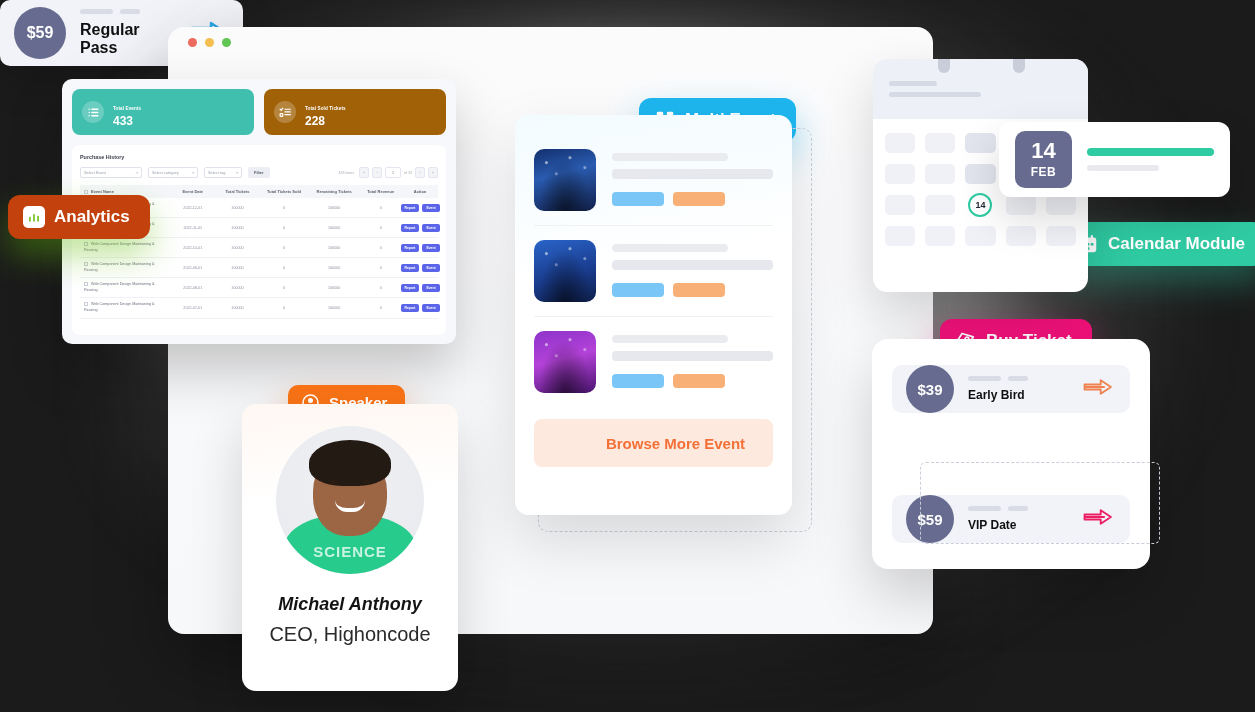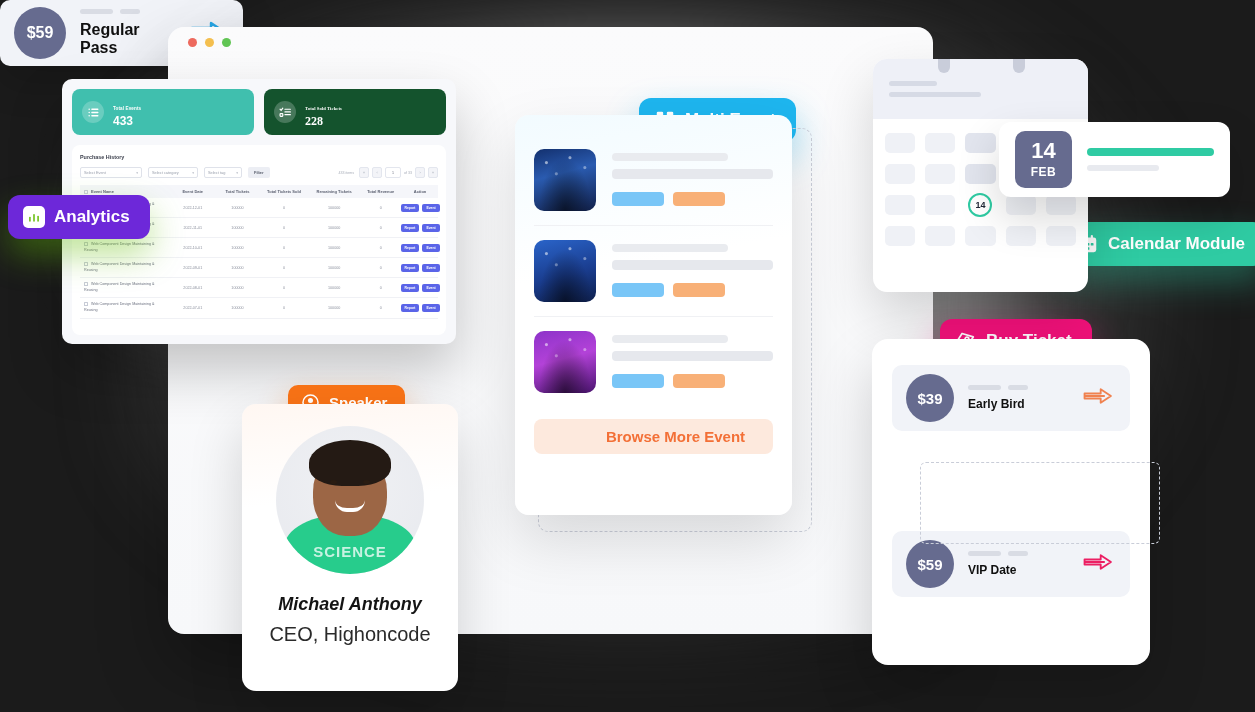--- a/index.html
+++ b/index.html
@@ -50,21 +50,21 @@
     overflow: hidden;
     padding: 10px;
   }
   .stat-row { display: flex; gap: 10px; }
   .stat {
     flex: 1; height: 46px; border-radius: 8px;
     display: flex; align-items: center; gap: 9px;
     padding: 0 10px; color: #fff;
   }
   .stat.teal { background: #40bfae; }
-  .stat.indigo { background: #14532d; font-family: Liberation Serif, serif; }
+  .stat.indigo { background: #a16207; }
   .stat.pink { background: #ec2a63; }
   .stat-ico {
     width: 22px; height: 22px; border-radius: 50%;
     background: rgba(255,255,255,.22);
     display: flex; align-items: center; justify-content: center;
     flex: none;
   }
   .stat-ico svg { width: 13px; height: 13px; }
   .stat-lbl { font-size: 4.6px; font-weight: 700; letter-spacing: .1px; line-height: 1.3; }
   .stat-val { font-size: 12px; font-weight: 700; line-height: 1.15; margin-top: 1px; }
@@ -114,21 +114,21 @@
     padding: 2px 4px; border-radius: 2px;
   }
 
   
   .pill {
     position: absolute; display: flex; align-items: center; gap: 9px;
     padding: 11px 20px 11px 15px; border-radius: 12px;
     color: #fff; font-size: 17px; font-weight: 700; white-space: nowrap;
   }
   .pill svg { width: 22px; height: 22px; flex: none; }
-  #pill-analytics { left: 8px; top: 195px; background: #6d28d9; box-shadow: 0 16px 34px rgba(100,188,7,.42); justify-content: flex-end; }
+  #pill-analytics { left: 8px; top: 195px; background: #c2410c; box-shadow: 0 16px 34px rgba(100,188,7,.42); justify-content: flex-end; }
   #pill-analytics .ico-sq { width: 22px; height: 22px; border-radius: 5px; background: #fff; display: flex; align-items: center; justify-content: center; }
   #pill-analytics .ico-sq svg { width: 14px; height: 14px; }
   #pill-multi { left: 639px; top: 98px; background: #1eb6ef; box-shadow: 0 16px 34px rgba(30,182,239,.40); }
   #pill-speaker { left: 288px; top: 385px; background: #f97316; box-shadow: 0 14px 30px rgba(249,115,22,.42); padding: 8px 18px 8px 13px; font-size: 15px; border-radius: 10px; }
   #pill-speaker svg { width: 19px; height: 19px; }
   #pill-calendar { left: 1062px; top: 222px; background: #2fcba3; box-shadow: 0 16px 34px rgba(47,203,163,.38); }
   #pill-buy { left: 940px; top: 319px; background: #f5127c; box-shadow: 0 16px 36px rgba(245,18,124,.45); }
 
   
   #multi-dash {
@@ -159,21 +159,21 @@
   }
   .ev-meta { flex: 1; padding-top: 4px; }
   .sk { background: #e6e8ed; border-radius: 4px; height: 8px; }
   .sk.s1 { width: 72%; background: #e9ebef; }
   .sk.s2 { width: 100%; margin-top: 8px; height: 10px; }
   .ev-btns { display: flex; gap: 9px; margin-top: 13px; }
   .ev-btns i { display: block; height: 14px; width: 52px; border-radius: 4px; }
   .ev-btns i.blue { background: #79c6f7; }
   .ev-btns i.orange { background: #f8b077; }
   #browse {
-    margin: 12px 0 0; height: 35px; border-radius: 8px; background: #fde9dd;
+    margin: 12px 0 0; height: 48px; border-radius: 8px; background: #fde9dd;
     display: flex; align-items: center; justify-content: center;
     color: #f37037; font-size: 15px; font-weight: 700; padding-left: 44px;
   }
 
   
   #speaker {
     left: 242px; top: 404px; width: 216px; height: 287px;
     border-radius: 14px;
     box-shadow: 0 24px 54px rgba(0,0,0,.16);
     background: linear-gradient(175deg,#fff7f2 0%, #ffffff 34%);
@@ -228,21 +228,21 @@
     color: #fff; display: flex; flex-direction: column; align-items: center; justify-content: center;
   }
   .date-sq .d { font-size: 22px; font-weight: 700; line-height: 1; }
   .date-sq .m { font-size: 12px; font-weight: 700; margin-top: 3px; letter-spacing: .5px; }
   .date-lines { flex: 1; }
   .date-lines .l1 { height: 8px; width: 100%; border-radius: 4px; background: #2fcba3; }
   .date-lines .l2 { height: 6px; width: 57%; border-radius: 3px; background: #e8eaef; margin-top: 9px; }
 
   
   #tickets {
-    left: 872px; top: 339px; width: 278px; height: 326px;
+    left: 872px; top: 339px; width: 278px; height: 230px;
     border-radius: 16px; background: #fff;
     box-shadow: 0 26px 58px rgba(0,0,0,.18);
     padding: 26px 20px; display: flex; flex-direction: column; gap: 17px;
   }
   .tk {
     height: 66px; border-radius: 10px; background: #f1f3f8;
     display: flex; align-items: center; gap: 14px; padding: 0 14px;
   }
   .tk-price {
     width: 48px; height: 48px; border-radius: 50%; background: #666b8f;

